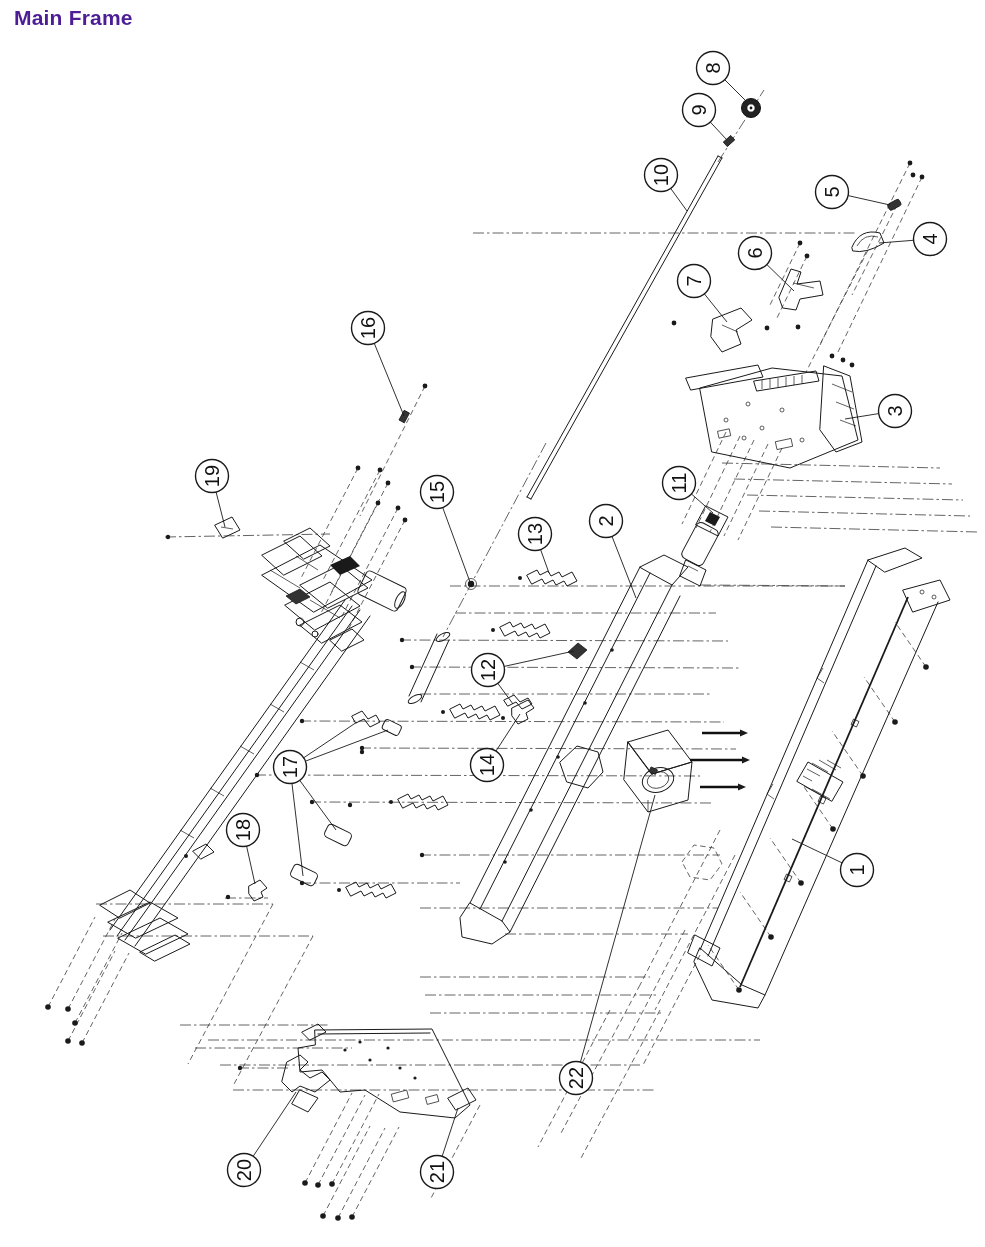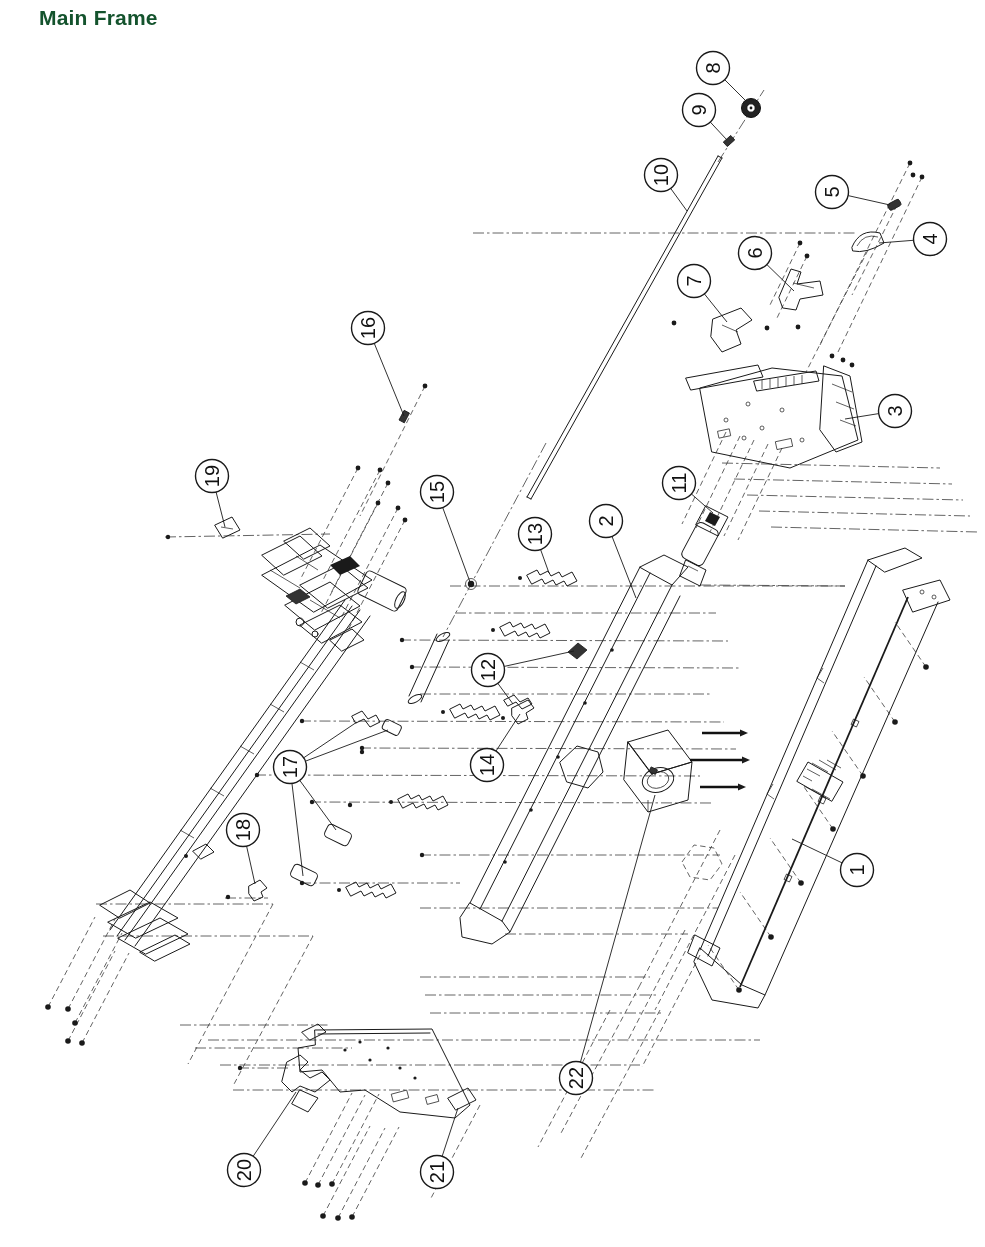--- a/index.html
+++ b/index.html
@@ -1,17 +1,17 @@
 <!DOCTYPE html>
 <html><head>
 <meta charset="utf-8">
 <style>
   html,body{margin:0;padding:0;background:#ffffff;}
   body{width:985px;height:1247px;position:relative;font-family:"Liberation Sans",sans-serif;overflow:hidden;}
-  #page-title{position:absolute;left:14px;top:6px;font-size:21px;font-weight:bold;color:#14532d;letter-spacing:.2px;margin-left:25px;}
+  #page-title{position:absolute;left:14px;top:6px;font-size:21px;font-weight:bold;color:#4c1d95;letter-spacing:.2px;}
   svg{position:absolute;left:0;top:0;}
   .s{stroke:#1a1a1a;fill:none;stroke-width:1;stroke-linejoin:round;stroke-linecap:round;}
   .s2{stroke:#1a1a1a;fill:none;stroke-width:1.8;stroke-linejoin:round;}
   .thin{stroke:#1a1a1a;fill:none;stroke-width:.7;}
   .cl{stroke:#3c3c3c;fill:none;stroke-width:.8;stroke-dasharray:11 3 2.5 3;}
   .dd{stroke:#3c3c3c;fill:none;stroke-width:.8;stroke-dasharray:5.5 3.5;}
   .dk{fill:#1a1a1a;stroke:none;}
   .gr{fill:#333;stroke:#1a1a1a;stroke-width:.8;}
   .bolt{stroke:#111;stroke-width:2.6;stroke-linecap:butt;}
   .balloon-circle{fill:#fff;stroke:#1a1a1a;stroke-width:1.4;}

